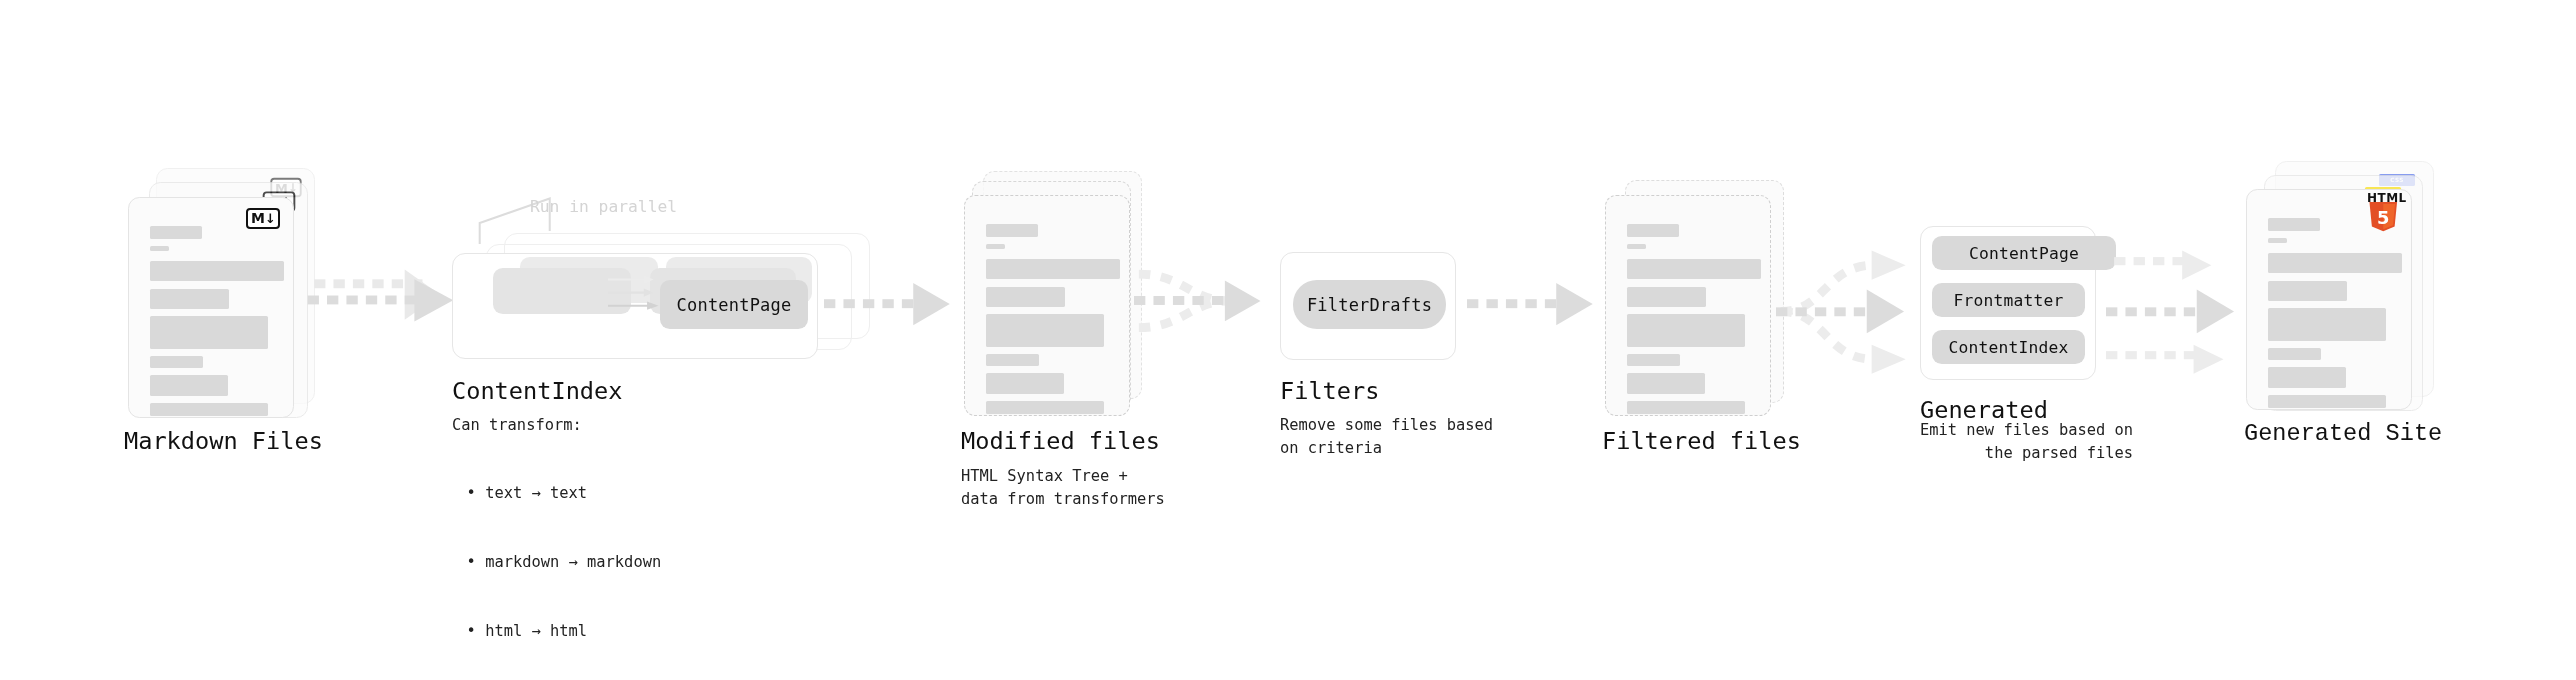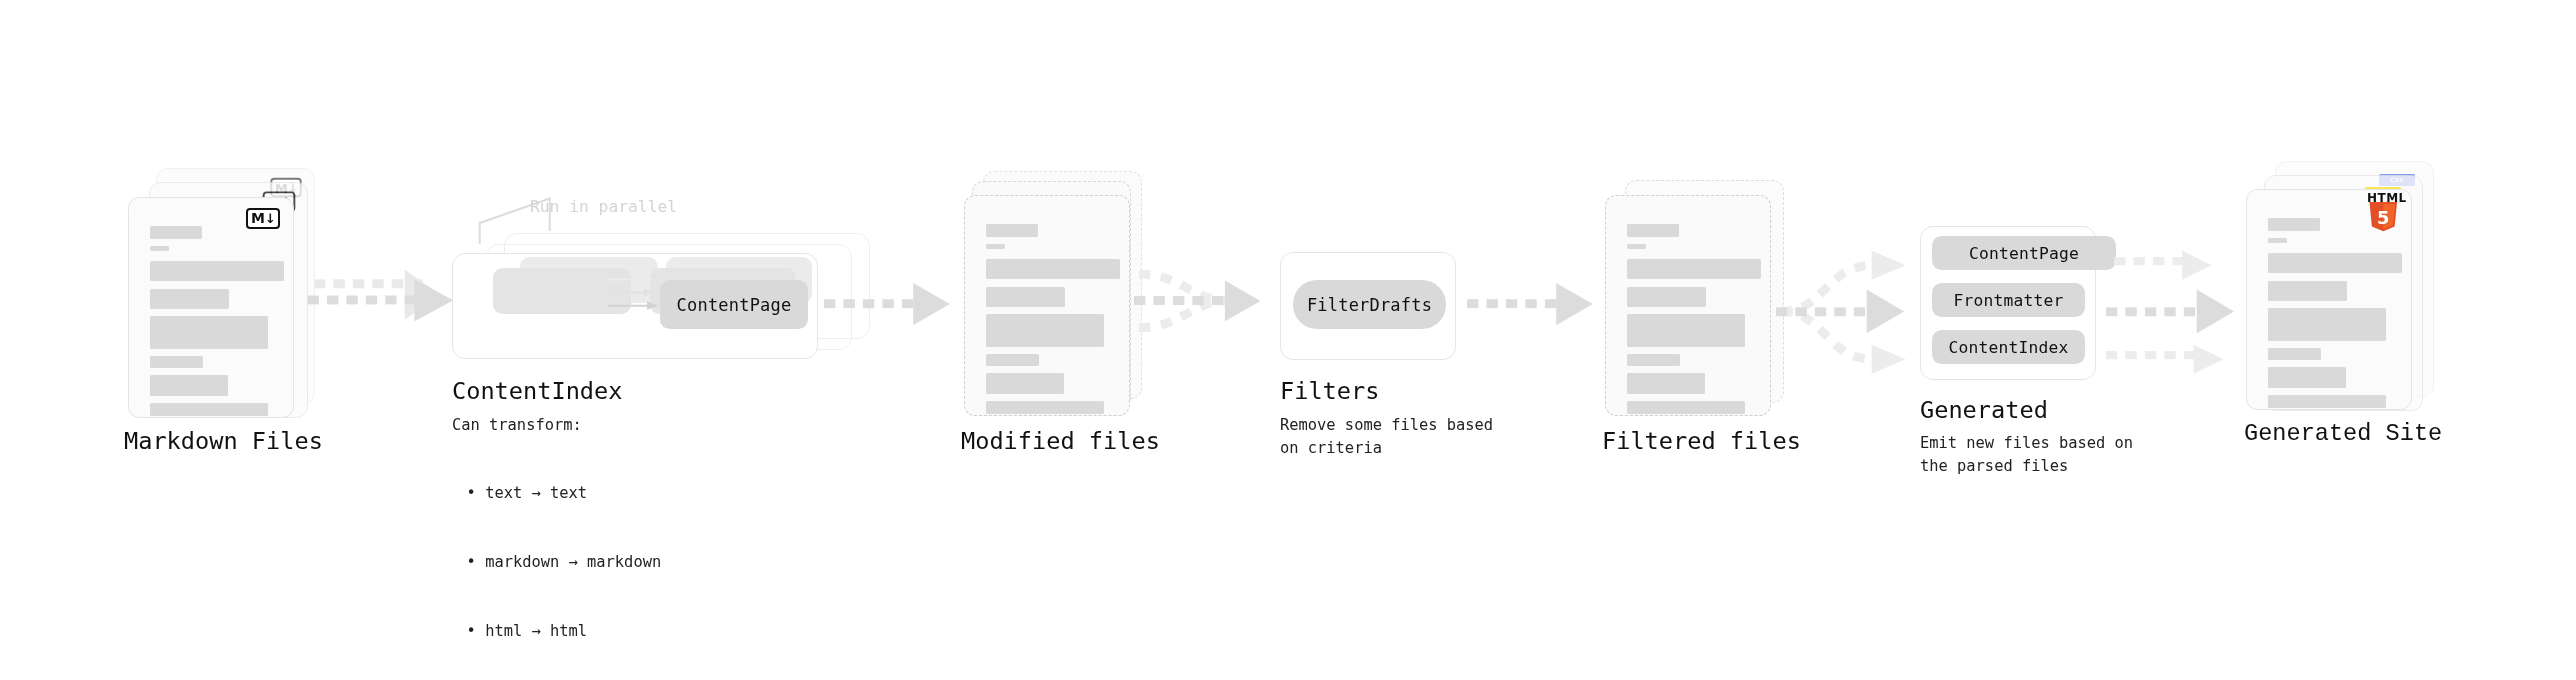--- a/index.html
+++ b/index.html
@@ -209,20 +209,22 @@
         <div class="bar" style="width:134px;height:20.3px;"></div>
         <div class="bar" style="width:79px;height:20.3px;"></div>
         <div class="bar" style="width:118px;height:32.5px;"></div>
         <div class="bar" style="width:53px;height:12.2px;"></div>
         <div class="bar" style="width:78px;height:20.3px;"></div>
         <div class="bar" style="width:118px;height:13px;"></div>
       </div>
     </div>
   </div>
   <div class="cap-title" style="left:961px;top:427px;">Modified files</div>
+  <div class="cap-sub" style="left:961px;top:465px;">HTML Syntax Tree +
+data from transformers</div>
 
   <svg class="abs" style="left:1134px;top:256px;" width="146" height="106" viewBox="0 0 180 130">
     <path d="M6,22 C60,22 70,55 118,55" stroke="#ececec" stroke-width="11" fill="none" stroke-dasharray="14 13" stroke-linecap="butt"></path>
     <path d="M6,88 C60,88 70,55 118,55" stroke="#ececec" stroke-width="11" fill="none" stroke-dasharray="14 13" stroke-linecap="butt"></path>
     <g fill="#dcdcdc">
       <rect x="0" y="49" width="14" height="11"></rect>
         <rect x="24" y="49" width="14" height="11"></rect>
       <rect x="48" y="49" width="14" height="11"></rect>
         <rect x="72" y="49" width="14" height="11"></rect>
       <rect x="96" y="49" width="14" height="11"></rect>
@@ -281,21 +283,21 @@
       <rect x="96" y="88" width="14" height="11"></rect>
       <polygon points="112,66 158,93 112,120"></polygon>
     </g>
   </svg>
 
   <div class="stagebox" style="left:1920px;top:226px;width:176px;height:154px;"></div>
   <div class="chip" style="left:1932px;top:236px;width:184px;height:34px;font-size:16.3px;">ContentPage</div>
   <div class="chip" style="left:1932px;top:283px;width:153px;height:34px;font-size:16.3px;">Frontmatter</div>
   <div class="chip" style="left:1932px;top:330px;width:153px;height:34px;font-size:16.3px;">ContentIndex</div>
   <div class="cap-title" style="left:1920px;top:396px;">Generated</div>
-  <div class="cap-sub" style="left:1920px;top:432px;">Emit new files based on
+  <div class="cap-sub" style="left:1920px;top:419px;text-align:right;">Emit new files based on
 the parsed files</div>
 
   <svg class="abs" style="left:2106px;top:236px;" width="154" height="150" viewBox="0 0 190 185">
     <g fill="#ececec">
       <rect x="10" y="26" width="14" height="10"></rect>
         <rect x="34" y="26" width="14" height="10"></rect>
       <rect x="58" y="26" width="14" height="10"></rect>
         <rect x="82" y="26" width="14" height="10"></rect>
       <polygon points="94,18 130,36 94,54"></polygon>
     </g>

